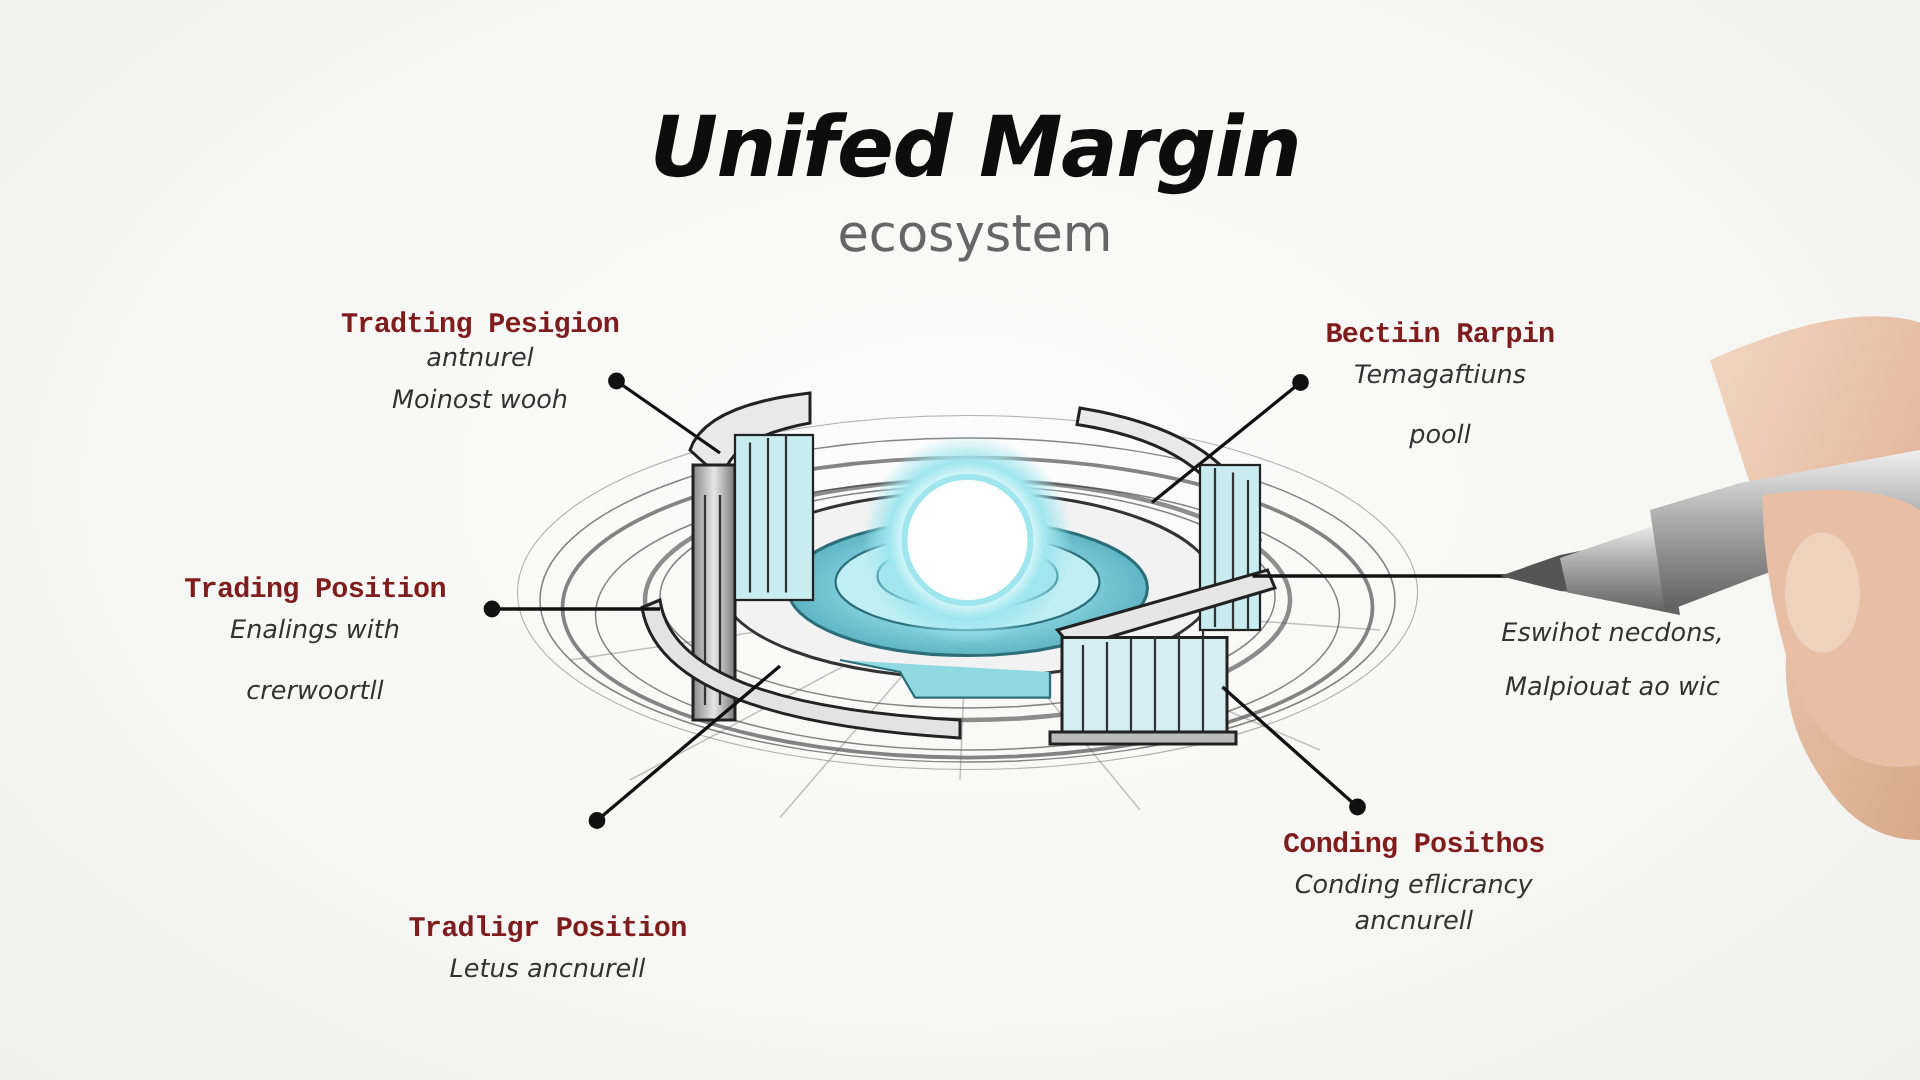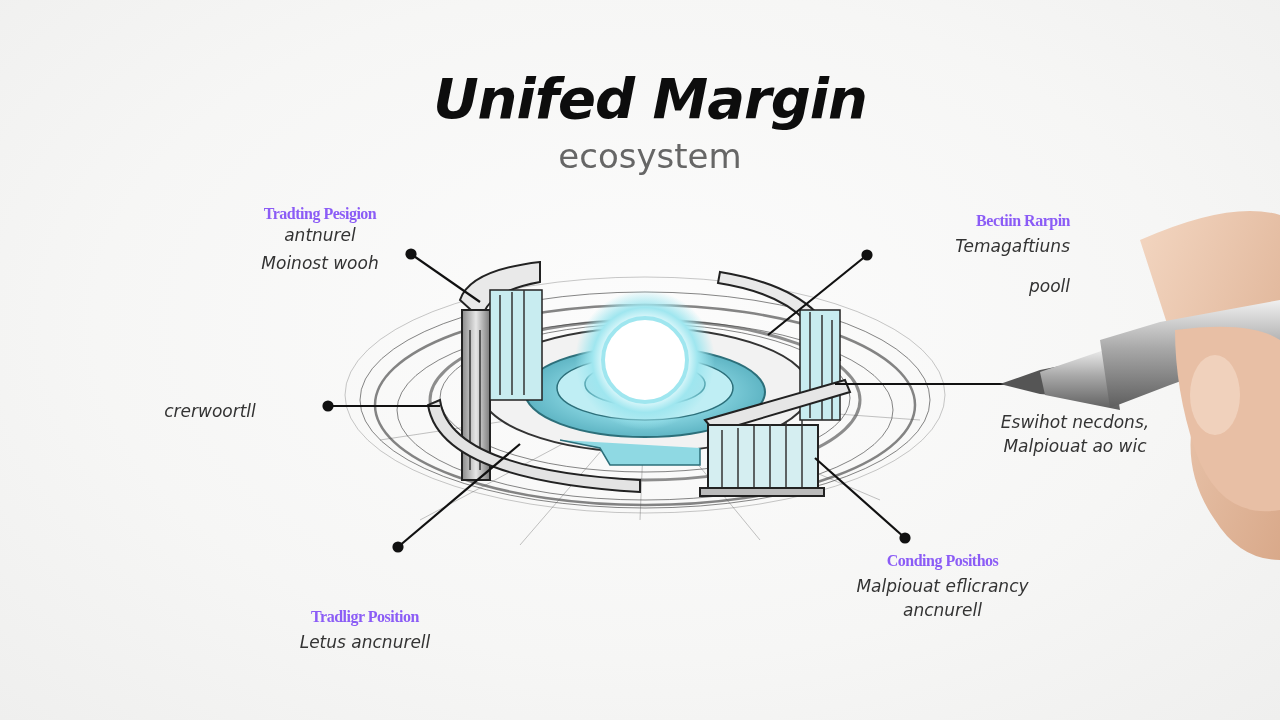--- a/index.html
+++ b/index.html
@@ -12,22 +12,22 @@
     position: absolute; left: 0; width: 1300px; top: 66px; text-align: center;
     font-family: "DejaVu Sans", sans-serif; font-weight: bold; font-style: italic;
     font-size: 56px; color: #0d0d0d; letter-spacing: -1px;
   }
   .subtitle {
     position: absolute; left: 0; width: 1300px; top: 136px; text-align: center;
     font-family: "DejaVu Sans", sans-serif; font-size: 34px; color: #666; 
   }
   .label { position: absolute; text-align: center; }
   .label .head {
-    font-family: Liberation Serif, serif; font-weight: bold; font-size: 16px;
-    color: #8b5cf6; letter-spacing: -0.5px; white-space: nowrap;
+    font-family: Liberation Mono, monospace; font-weight: bold; font-size: 19px;
+    color: #7f1d1d; letter-spacing: -0.5px; white-space: nowrap;
   }
   .label .desc {
     font-family: "DejaVu Sans", sans-serif; font-style: italic; font-size: 17px;
     color: #333; line-height: 24px; margin-top: 4px;
   }
   svg.art { position: absolute; left: 0; top: 0; }
 </style>
 </head>
 <body>
 
@@ -149,37 +149,39 @@
     <ellipse cx="1215" cy="395" rx="25" ry="40" fill="#f4d8c6" opacity="0.7"></ellipse>
   </g>
 </svg>
 
 <div class="label" style="left:200px; top:205px; width:240px;">
   <div class="head">Tradting Pesigion</div>
   <div class="desc" style="margin-top:0">antnurel</div>
   <div class="desc">Moinost wooh</div>
 </div>
 
-<div class="label" style="left:850px; top:212px; width:220px;text-align:right;">
+<div class="label" style="left:850px; top:212px; width:220px;">
   <div class="head">Bectiin Rarpin</div>
   <div class="desc">Temagaftiuns</div>
   <div class="desc" style="margin-top:16px">pooll</div>
 </div>
 
 <div class="label" style="left:90px; top:382px; width:240px;">
+  <div class="head">Trading Position</div>
+  <div class="desc">Enalings with</div>
   <div class="desc" style="margin-top:17px">crerwoortll</div>
 </div>
 
 <div class="label" style="left:985px; top:406px; width:180px; text-align:center;">
   <div class="desc">Eswihot necdons,</div>
-  <div class="desc" style="margin-top:0">Malpiouat ao wic</div>
+  <div class="desc" style="margin-top:12px">Malpiouat ao wic</div>
 </div>
 
 <div class="label" style="left:240px; top:562px; width:250px;margin-top:46px;">
   <div class="head">Tradligr Position</div>
   <div class="desc">Letus ancnurell</div>
 </div>
 
 <div class="label" style="left:820px; top:552px; width:245px;text-align:center;">
   <div class="head">Conding Posithos</div>
-  <div class="desc">Malpiouat eflicrancy</div>
+  <div class="desc">Conding eflicrancy</div>
   <div class="desc" style="margin-top:0">ancnurell</div>
 </div>
 
 </body></html>

